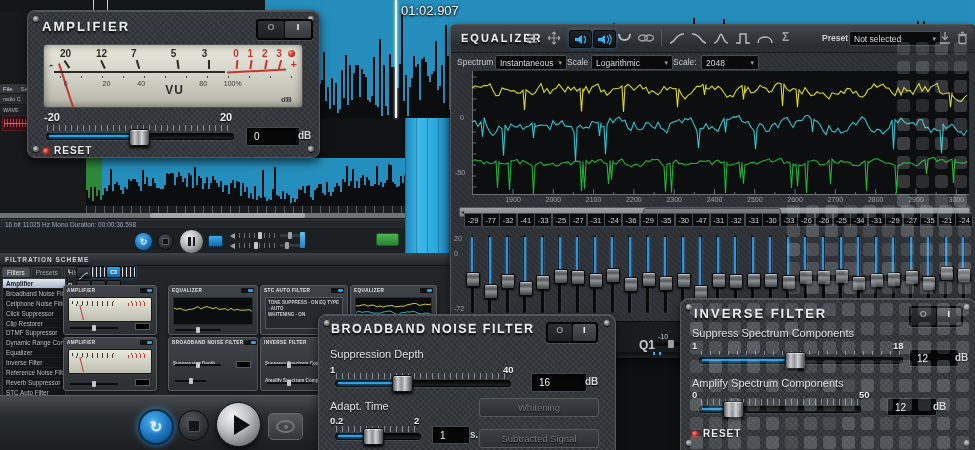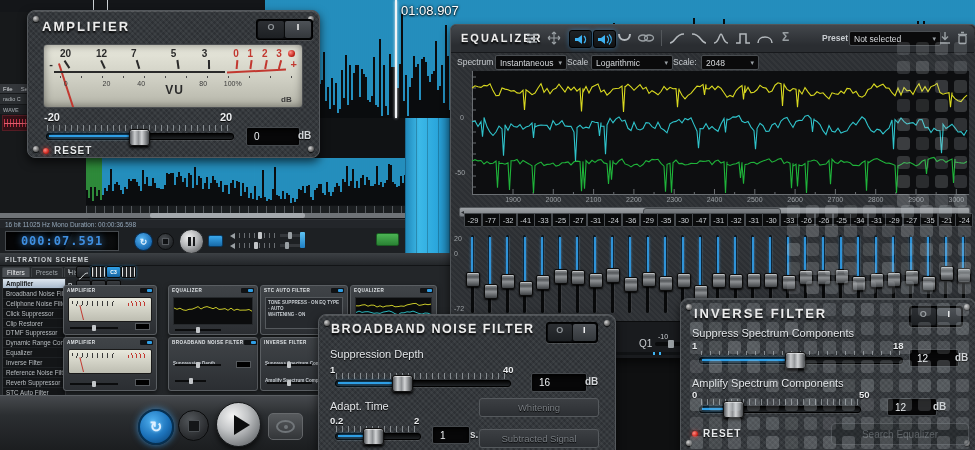--- a/index.html
+++ b/index.html
@@ -131,21 +131,21 @@
 
   <div class="abs" style="left:0;top:0;width:265px;height:12px;background:#141619;z-index:2;">
     <div class="abs" style="left:93px;top:0;width:1px;height:10px;background:#cfd4d8;"></div>
     <div class="abs" style="left:107px;top:0;width:1px;height:10px;background:#cfd4d8;"></div>
   </div>
   <div class="abs" style="left:265px;top:0;width:710px;height:118px;background:#0a0c0e;z-index:2;">
     <svg id="top-wave" width="710" height="118" style="position:absolute;left:0;top:0;">
         <path d="M1 0V110M3 0V111M5 0V43M7 0V55M9 0V47M11 0V86M13 0V87M15 0V102M17 0V79M19 0V107M21 0V83M23 0V100M25 0V75M27 0V115M29 0V81M31 0V59M33 0V92M35 0V57M37 0V111M39 0V90M41 0V72M43 0V98M45 0V62M47 0V92M49 0V116M51 0V63M53 0V111M55 0V84M57 0V80M59 0V52M61 0V101M63 0V87M65 0V109M67 0V78M69 0V105M71 0V83M73 0V113M75 0V109M77 0V70M79 0V98M81 0V55M83 0V105M85 0V65M87 0V100M89 0V73M91 0V65M93 0V65M95 0V97M97 0V69M99 0V74M101 0V77M103 0V100M105 0V102M107 0V96M109 0V57M111 0V105M113 0V107M115 0V39M117 0V116M119 0V65M121 0V106M123 0V115M125 0V54M127 0V67M129 0V67M131 0V105M133 0V88M135 0V64M137 0V14M139 0V101M141 0V75M143 0V116M145 0V87M147 0V78M149 0V56M151 0V67M153 0V64M155 0V100M157 0V59M159 0V57M161 0V62M163 0V76M165 0V82M167 0V74M169 0V71M171 0V41M173 0V90M175 0V86M177 0V65M179 0V103M181 0V25M183 0V56M185 0V110M187 0V111M189 0V48M191 0V80M193 0V68M195 0V112M197 0V73M199 0V32M201 0V96M203 0V80M205 0V44M207 0V53M209 0V100M211 0V77M213 0V107M215 0V92M217 0V53M219 0V112M221 0V104M223 0V99M225 0V94M227 0V55M229 0V88M231 0V108M233 0V88M235 0V28M237 0V110M239 0V70M241 0V52M243 0V67M245 0V108M247 0V93M249 0V106M251 0V69M253 0V76M255 0V98M257 0V78M259 0V98M261 0V94M263 0V63M265 0V101M267 0V79M269 0V58M271 0V81M273 0V96M275 0V42M277 0V97M279 0V35M281 0V63M283 0V75M285 0V62M287 0V75M289 0V28M291 0V83M293 0V72M295 0V57M297 0V82M299 0V64M301 0V80M303 0V108M305 0V80M307 0V68M309 0V106M311 0V101M313 0V61M315 0V98M317 0V65M319 0V112M321 0V83M323 0V78M325 0V25M327 0V114M329 0V24M331 0V82M333 0V90M335 0V64M337 0V98M339 0V54M341 0V112M343 0V60M345 0V70M347 0V105M349 0V23M351 0V113M353 0V72M355 0V55M357 0V93M359 0V114M361 0V65M363 0V54M365 0V107M367 0V72M369 0V113M371 0V69M373 0V98M375 0V83M377 0V85M379 0V67M381 0V96M383 0V64M385 0V83M387 0V83M389 0V74M391 0V54M393 0V88M395 0V92M397 0V64M399 0V77M401 0V78M403 0V86M405 0V60M407 0V76M409 0V63M411 0V80M413 0V84M415 0V97M417 0V83M419 0V72M421 0V95M423 0V103M425 0V62M427 0V56M429 0V18M431 0V109M433 0V69M435 0V112M437 0V64M439 0V60M441 0V112M443 0V53M445 0V74M447 0V104M449 0V95M451 0V95M453 0V116M455 0V100M457 0V59M459 0V19M461 0V110M463 0V83M465 0V88M467 0V59M469 0V60M471 0V102M473 0V113M475 0V85M477 0V84M479 0V59M481 0V72M483 0V64M485 0V105M487 0V57M489 0V116M491 0V95M493 0V77M495 0V61M497 0V71M499 0V65M501 0V67M503 0V67M505 0V94M507 0V32M509 0V45M511 0V78M513 0V87M515 0V115M517 0V104M519 0V100M521 0V99M523 0V85M525 0V57M527 0V59M529 0V70M531 0V106M533 0V52M535 0V55M537 0V114M539 0V93M541 0V60M543 0V43M545 0V79M547 0V99M549 0V100M551 0V32M553 0V94M555 0V85M557 0V58M559 0V107M561 0V68M563 0V67M565 0V55M567 0V92M569 0V61M571 0V82M573 0V75M575 0V42M577 0V108M579 0V93M581 0V87M583 0V110M585 0V82M587 0V87M589 0V67M591 0V62M593 0V106M595 0V54M597 0V59M599 0V59M601 0V106M603 0V92M605 0V83M607 0V113M609 0V38M611 0V75M613 0V73M615 0V63M617 0V70M619 0V83M621 0V111M623 0V55M625 0V89M627 0V81M629 0V58M631 0V76M633 0V59M635 0V102M637 0V47M639 0V62M641 0V94M643 0V59M645 0V68M647 0V26M649 0V90M651 0V67M653 0V21M655 0V105M657 0V107M659 0V21M661 0V54M663 0V61M665 0V28M667 0V89M669 0V46M671 0V90M673 0V72M675 0V93M677 0V97M679 0V68M681 0V71M683 0V97M685 0V41M687 0V53M689 0V114M691 0V85M693 0V59M695 0V103M697 0V88M699 0V96M701 0V65M703 0V99M705 0V62M707 0V62M709 0V64" stroke="#2aa6dc" stroke-width="1.7" fill="none"></path>
       </svg>
     <div class="abs" style="left:130px;top:0;width:2px;height:118px;background:#f2f4f6;box-shadow:0 0 3px #fff;"></div>
-    <div class="abs" style="left:136px;top:3px;font-size:13px;color:#fff;text-shadow:0 1px 2px #000,0 0 3px #000;">01:08.907</div>
+    <div class="abs" style="left:136px;top:3px;font-size:13px;color:#fff;text-shadow:0 1px 2px #000,0 0 3px #000;">01:02.907</div>
   </div>
 
   <div class="abs" style="left:86px;top:158px;width:368px;height:47px;background:#0b0d0f;z-index:2;">
     <svg id="mid-wave" width="368" height="47" style="position:absolute;left:0;top:0;">
         <path d="M1 0V32M3 0V40M5 0V29M7 0V43M9 0V29M11 0V38M13 0V32M15 0V42" stroke="#35a042" stroke-width="1.7" fill="none"></path>
         <path d="M17 0V37M19 0V30M21 0V33M23 0V27M25 0V11M27 0V33M29 0V26M31 0V24M33 0V27M35 0V32M37 0V36M39 0V29M41 0V31M43 0V21M45 0V23M47 0V21M49 0V21M51 0V24M53 0V28M55 0V33M57 0V12M59 0V26M61 0V19M63 0V28M65 0V28M67 0V20M69 0V25M71 0V30M73 0V30M75 0V31M77 0V31M79 0V27M81 0V15M83 0V16M85 0V15M87 0V15M89 0V27M91 0V19M93 0V14M95 0V18M97 0V24M99 0V20M101 0V29M103 0V15M105 0V17M107 0V30M109 0V9M111 0V27M113 0V18M115 0V20M117 0V31M119 0V25M121 0V19M123 0V31M125 0V25M127 0V18M129 0V22M131 0V25M133 0V29M135 0V23M137 0V34M139 0V27M141 0V27M143 0V36M145 0V25M147 0V22M149 0V30M151 0V23M153 0V24M155 0V38M157 0V25M159 0V34M161 0V29M163 0V40M165 0V35M167 0V41M169 0V28M171 0V42M173 0V38M175 0V40M177 0V12M179 0V39M181 0V43M183 0V41M185 0V42M187 0V31M189 0V9M191 0V37M193 0V38M195 0V41M197 0V33M199 0V41M201 0V35M203 0V37M205 0V45M207 0V40M209 0V44M211 0V41M213 0V31M215 0V32M217 0V28M219 0V35M221 0V28M223 0V27M225 0V39M227 0V42M229 0V32M231 0V30M233 0V26M235 0V26M237 0V35M239 0V37M241 0V24M243 0V34M245 0V38M247 0V34M249 0V29M251 0V25M253 0V28M255 0V34M257 0V21M259 0V24M261 0V8M263 0V28M265 0V23M267 0V11M269 0V30M271 0V23M273 0V30M275 0V20M277 0V17M279 0V27M281 0V19M283 0V22M285 0V28M287 0V28M289 0V26M291 0V8M293 0V27M295 0V24M297 0V29M299 0V25M301 0V22M303 0V6M305 0V7M307 0V24M309 0V26M311 0V29M313 0V28M315 0V18M317 0V25M319 0V17M321 0V19M323 0V30M325 0V20M327 0V22M329 0V23M331 0V24M333 0V19M335 0V25M337 0V25M339 0V25M341 0V21M343 0V34M345 0V24M347 0V29M349 0V34M351 0V23M353 0V32M355 0V23M357 0V35M359 0V37M361 0V34M363 0V31M365 0V26M367 0V34" stroke="#2aa6dc" stroke-width="1.7" fill="none"></path>
       </svg>
   </div>
   <div class="abs" style="left:86px;top:206px;width:368px;height:7px;background:#1b1e20;z-index:2;
        background-image:repeating-linear-gradient(90deg,#55595d 0 1px,transparent 1px 9px);"></div>
@@ -155,23 +155,20 @@
     <div class="abs" style="left:0;top:0;right:0;bottom:0;background:repeating-linear-gradient(90deg,rgba(0,0,0,.22) 0 1px,transparent 1px 11px);"></div>
   </div>
   <div class="abs" style="left:0;top:213px;width:454px;height:5px;background:#6f7377;z-index:2;">
     <div class="abs" style="left:150px;top:0;width:155px;height:5px;background:#a4a8ac;border-radius:2px;"></div>
   </div>
   <div class="abs" style="left:0;top:219px;width:454px;height:9px;background:#23262a;border-top:1px solid #34373b;z-index:2;">
     <span style="position:absolute;left:5px;top:1px;font-size:6.5px;color:#93a6b8;">16 bit 11025 Hz Mono Duration: 00:00:36.598</span>
   </div>
 
   <div class="abs" style="left:0;top:228px;width:454px;height:25px;background:#1d2023;z-index:2;">
-    <div class="lcd abs" style="left:5px;top:3px;width:112px;height:18px;">
-      <span class="seg" style="font-size:12px;">000:07.591</span>
-    </div>
     <div class="roundbtn" style="left:134px;top:4px;width:17px;height:17px;background:radial-gradient(circle at 40% 35%,#56b4f2,#1b6db4 65%,#0a3a66);border:1px solid #0a2e50;">
       <span style="font-size:9px;color:#dff0ff;font-weight:bold;">↻</span>
     </div>
     <div class="roundbtn" style="left:157px;top:5px;width:15px;height:15px;background:radial-gradient(circle at 40% 35%,#4a4e52,#232629 70%);border:1px solid #0c0d0e;">
       <span style="width:5px;height:5px;background:#101214;border:1px solid #55595d;"></span>
     </div>
     <div class="roundbtn" style="left:179px;top:1px;width:23px;height:23px;background:radial-gradient(circle at 38% 32%,#f0f0f0,#b2b4b6 45%,#6e7072 80%);border:1px solid #202326;">
       <span style="display:flex;gap:2px;">
         <span style="width:2.5px;height:9px;background:#17191b;"></span>
           <span style="width:2.5px;height:9px;background:#17191b;"></span>
@@ -635,21 +632,21 @@
         <div class="vhandle" style="left: 471.3px; top: 251px;"></div>
         <div class="vtrack" style="left: 493.35px; top: 210px; height: 78px;"></div>
         <div class="vblue" style="left: 493.85px; top: 212px; height: 35px;"></div>
         <div class="vhandle" style="left: 488.85px; top: 241px;"></div>
         <div class="vtrack" style="left: 510.9px; top: 210px; height: 78px;"></div>
         <div class="vblue" style="left: 511.4px; top: 212px; height: 37px;"></div>
         <div class="vhandle" style="left: 506.4px; top: 243px;"></div>
       </div>
 
     <div class="abs" style="left:0;top:296px;width:523px;height:36px;background:#191b1e;border-top:1px solid #0b0c0d;">
-      <span style="position:absolute;left:188px;top:16px;font-size:10px;font-weight:normal;color:#c9cdd1;">Q1</span>
+      <span style="position:absolute;left:188px;top:16px;font-size:12px;font-weight:bold;color:#c9cdd1;">Q1</span>
       <span style="position:absolute;left:207px;top:11px;font-size:7px;color:#c9cdd1;">-10</span>
       <div class="abs" style="left:204px;top:20px;width:32px;height:4px;background:#0a0b0c;border-radius:2px;">
         <div class="abs" style="left:13px;top:-2px;width:6px;height:8px;background:#9aa0a4;border-radius:1px;"></div>
       </div>
       <div class="abs" style="left:160px;top:30px;width:120px;height:3px;background:#101214;">
         <span class="abs" style="left:42px;top:0;width:2px;height:3px;background:#3db2f2;"></span>
         <span class="abs" style="left:48px;top:0;width:2px;height:3px;background:#3db2f2;"></span>
       </div>
     </div>
   </div>
@@ -799,24 +796,20 @@
       <div class="hfill" style="left:2px;top:1px;width:34px;"></div>
     </div>
     <div class="hhandle" style="left:42px;top:102px;"></div>
     <div class="vbox abs" style="left:206px;top:99px;width:41px;height:16px;">
       <span>12</span>
     </div>
     <span class="unit abs" style="left:252px;top:102px;">dB</span>
     <div class="reset abs" style="left:11px;top:129px;">
       <span class="led"></span>
       <span>RESET</span>
-    </div>
-    <div class="abs" style="left:150px;top:124px;width:136px;height:20px;border:1px solid #4a4e52;border-radius:4px;
-         background:rgba(30,33,36,.5);color:#5d6266;font-size:10px;display:flex;align-items:center;justify-content:center;">
-      <span>Search Equalizer</span>
     </div>
   </div>
 
   <div id="wm" class="abs" style="left:0;top:0;width:975px;height:450px;z-index:60;">
       <div class="wmsq" style="left: 897px; top: 42px; opacity: 0.17;"></div>
       <div class="wmsq" style="left: 916px; top: 42px; opacity: 0.16;"></div>
       <div class="wmsq" style="left: 935px; top: 42px; opacity: 0.21;"></div>
       <div class="wmsq" style="left: 954px; top: 42px; opacity: 0.17;"></div>
       <div class="wmsq" style="left: 897px; top: 61px; opacity: 0.18;"></div>
       <div class="wmsq" style="left: 916px; top: 61px; opacity: 0.21;"></div>

